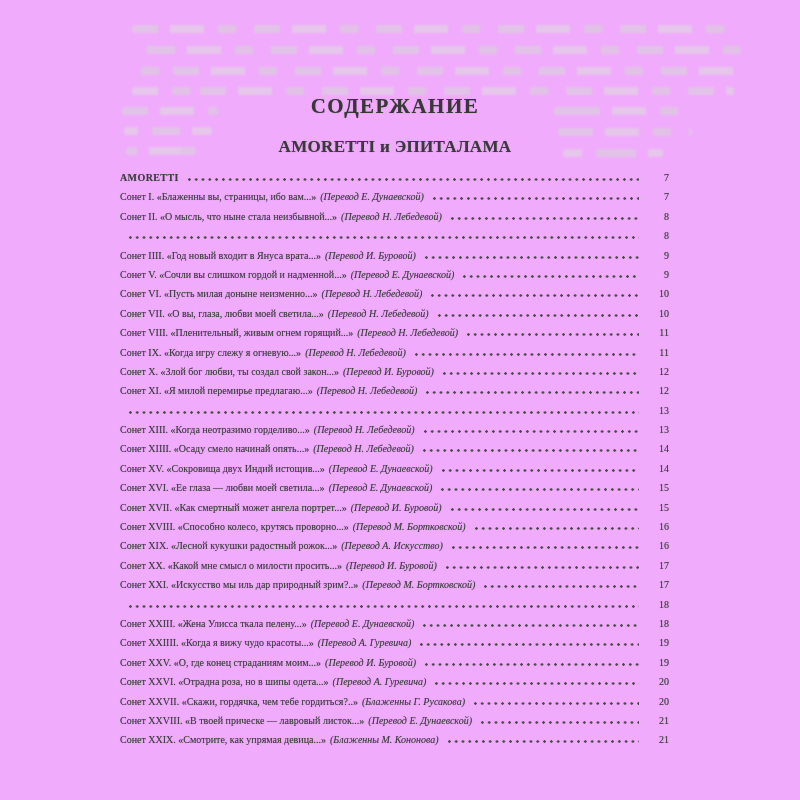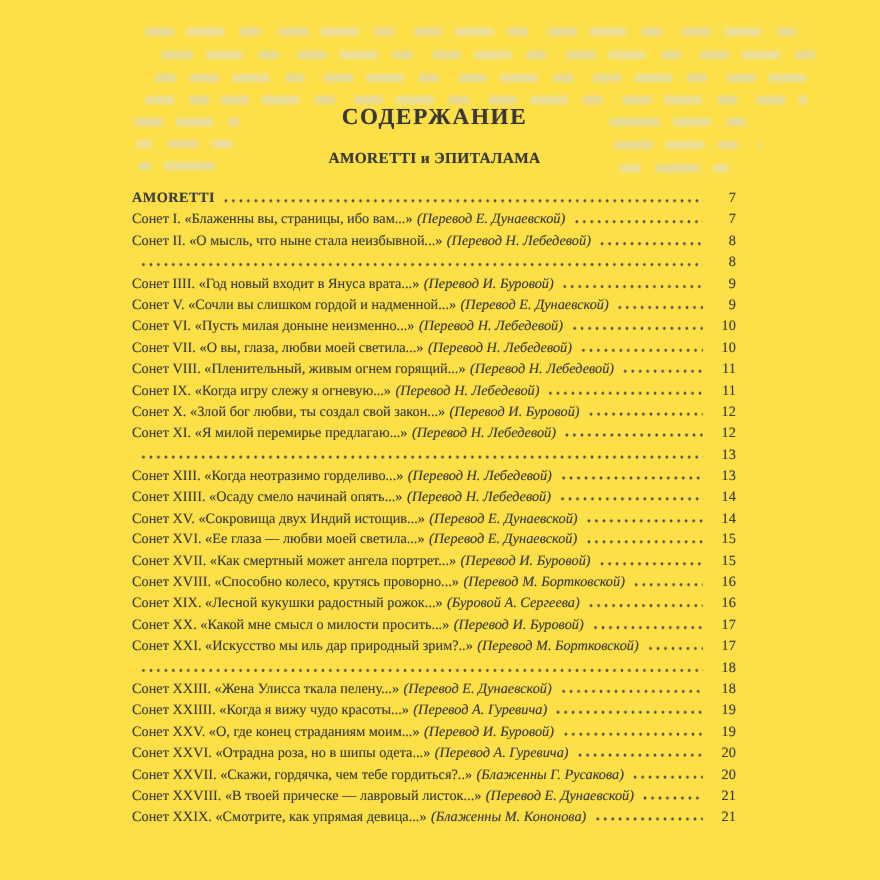--- a/index.html
+++ b/index.html
@@ -1,19 +1,19 @@
 <!DOCTYPE html>
 <html lang="ru"><head>
 <meta charset="utf-8">
 <style>
   html,body{margin:0;padding:0;background:#ffffff;}
   .page{
     position:relative;
     width:800px;height:800px;
-    background:#fde047;
+    background:#f0abfc;
     overflow:hidden;
     font-family:"Liberation Serif","DejaVu Serif",serif;
     color:#3e3e3e;
   }
   
   .ghost{
     position:absolute;height:8px;border-radius:3px;
     filter:blur(1.3px);opacity:.55;
     background-image:repeating-linear-gradient(90deg,
       #d8d8d8 0px,#d8d8d8 26px,transparent 26px,transparent 38px,
@@ -33,33 +33,33 @@
 
   
   .title{
     position:absolute;top:94px;left:120px;width:550px;
     text-align:center;font-size:21px;font-weight:bold;
     letter-spacing:1.5px;color:#383838;
     text-shadow:0 0 0.8px rgba(70,70,70,.6);
   }
   .subtitle{
     position:absolute;top:137px;left:120px;width:550px;
-    text-align:center;font-size:14px;font-weight:bold;
+    text-align:center;font-size:17px;font-weight:bold;
     letter-spacing:.3px;color:#3a3a3a;
     text-shadow:0 0 0.8px rgba(70,70,70,.6);
   }
 
   
   .toc{
     position:absolute;top:172px;left:120px;width:549px;
     text-shadow:0 0 0.7px rgba(70,70,70,.5);
   }
   .row{
     display:flex;align-items:baseline;
-    height:19.4px;font-size:13px;white-space:nowrap;
+    height:19.4px;font-size:10px;white-space:nowrap;
   }
   .row.bold .t{font-weight:bold;letter-spacing:.4px;}
   .t{flex:0 0 auto;}
   .tr{font-style:italic;margin-left:4px;}
   .dots{
     flex:1 1 auto;display:inline-block;height:3px;min-width:12px;
     margin:0 4px 0 7px;
     background-image:radial-gradient(circle,#4a4a4a 1.05px,rgba(0,0,0,0) 1.5px);
     background-size:6.8px 3px;background-repeat:repeat-x;
     background-position:left bottom;
@@ -173,21 +173,21 @@
         <span class="t">Сонет XVII. «Как смертный может ангела портрет...»<span class="tr">(Перевод И. Буровой)</span></span>
         <span class="dots"></span>
         <span class="pg">15</span>
       </div>
       <div class="row">
         <span class="t">Сонет XVIII. «Способно колесо, крутясь проворно...»<span class="tr">(Перевод М. Бортковской)</span></span>
         <span class="dots"></span>
         <span class="pg">16</span>
       </div>
       <div class="row">
-        <span class="t">Сонет XIX. «Лесной кукушки радостный рожок...»<span class="tr">(Буровой А. Сергеева)</span></span>
+        <span class="t">Сонет XIX. «Лесной кукушки радостный рожок...»<span class="tr">(Перевод А. Искусство)</span></span>
         <span class="dots"></span>
         <span class="pg">16</span>
       </div>
       <div class="row">
         <span class="t">Сонет XX. «Какой мне смысл о милости просить...»<span class="tr">(Перевод И. Буровой)</span></span>
         <span class="dots"></span>
         <span class="pg">17</span>
       </div>
       <div class="row">
         <span class="t">Сонет XXI. «Искусство мы иль дар природный зрим?..»<span class="tr">(Перевод М. Бортковской)</span></span>

